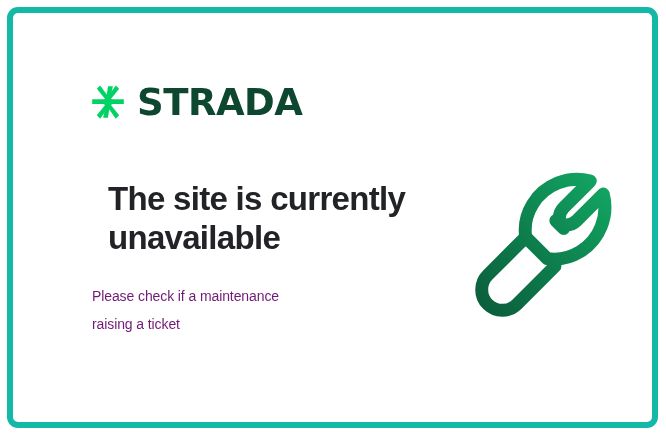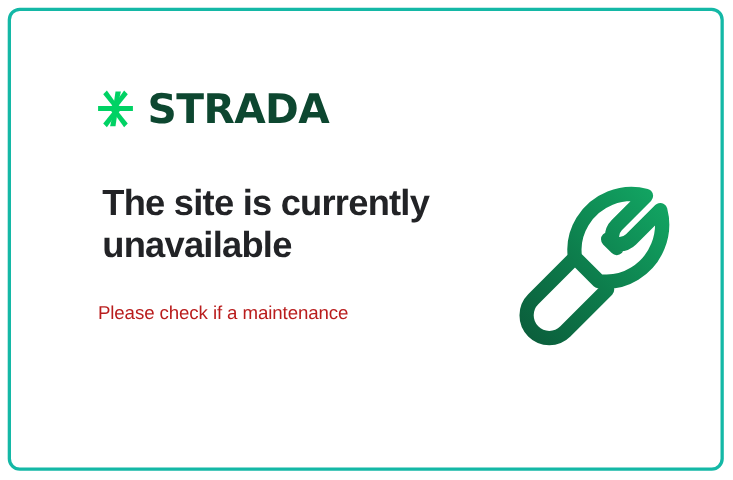--- a/index.html
+++ b/index.html
@@ -24,21 +24,21 @@
 
   
   .card {
     position: absolute;
     left: 7px;
     top: 7px;
     width: 651px;
     height: 421px;
     box-sizing: border-box;
     background: #ffffff;
-    border: 3px solid #14b8a6;
+    border: 6px solid #14b8a6;
     border-radius: 11px;
     overflow: hidden;
   }
 
   
   .brand {
     position: absolute;
     left: 76px;
     top: 70px;
     display: flex;
@@ -62,36 +62,36 @@
   }
 
   
   .copy {
     position: absolute;
     left: 79px;
     top: 151px;
     width: 330px;
   }
   .headline {
-    margin: 4px;
+    margin: 16px;
     font-family: "Liberation Sans", sans-serif;
     font-size: 33px;
     line-height: 1.17;
     font-weight: 700;
     letter-spacing: -0.7px;
     color: #222326;
   }
   .subcopy {
     margin: 26px 0 0 0;
     font-family: "Liberation Sans", sans-serif;
-    font-size: 17px;
+    font-size: 14px;
     line-height: 1.95;
     font-weight: 400;
     letter-spacing: -0.1px;
-    color: #b91c1c;
+    color: #701a75;
   }
   .subcopy-line { display: block; }
 
   
   .wrench {
     position: absolute;
     left: 452px;
     top: 146px;
     width: 175px;
     height: 175px;
@@ -124,20 +124,21 @@
           </g>
         </svg>
       </span>
       <span class="brand-word">STRADA</span>
     </div>
 
     <div class="copy">
       <h1 class="headline">The site is currently unavailable</h1>
       <p class="subcopy">
         <span class="subcopy-line">Please check if a maintenance</span>
+        <span class="subcopy-line">raising a ticket</span>
       </p>
     </div>
 
     <div class="wrench">
       <svg viewBox="0 0 100 100" xmlns="http://www.w3.org/2000/svg" aria-hidden="true">
         <defs>
           <linearGradient id="wrenchGrad" x1="8" y1="92" x2="92" y2="14" gradientUnits="userSpaceOnUse">
             <stop offset="0" stop-color="#0b5b3a"></stop>
             <stop offset="0.45" stop-color="#0d7d4c"></stop>
             <stop offset="1" stop-color="#13ab66"></stop>

